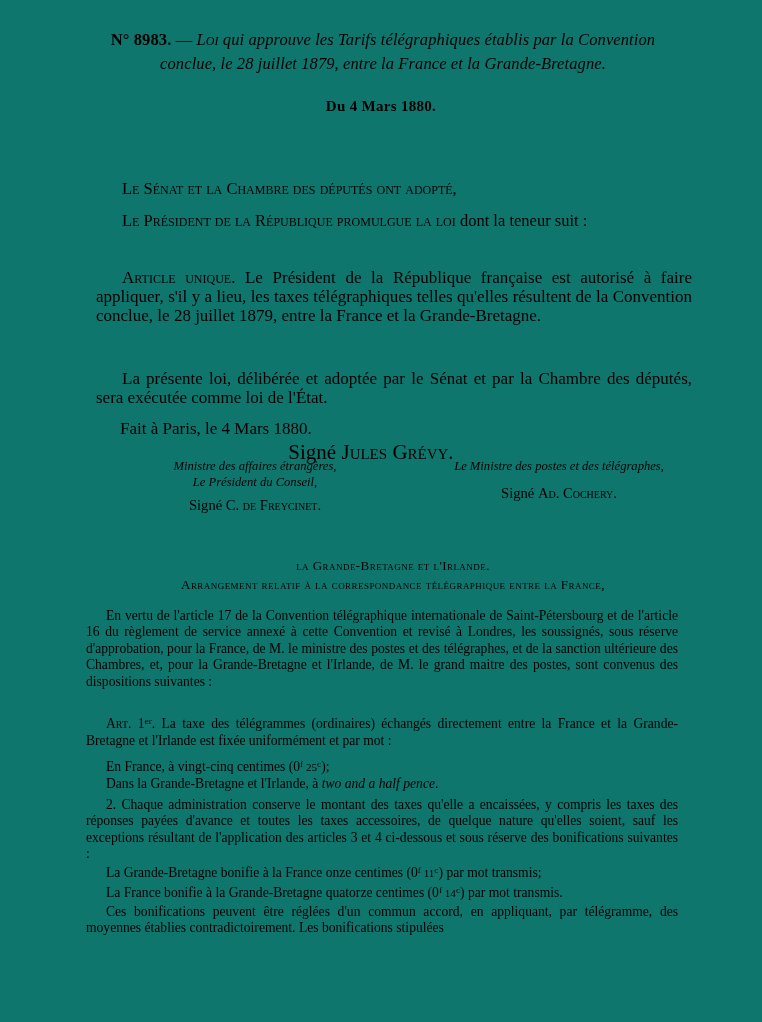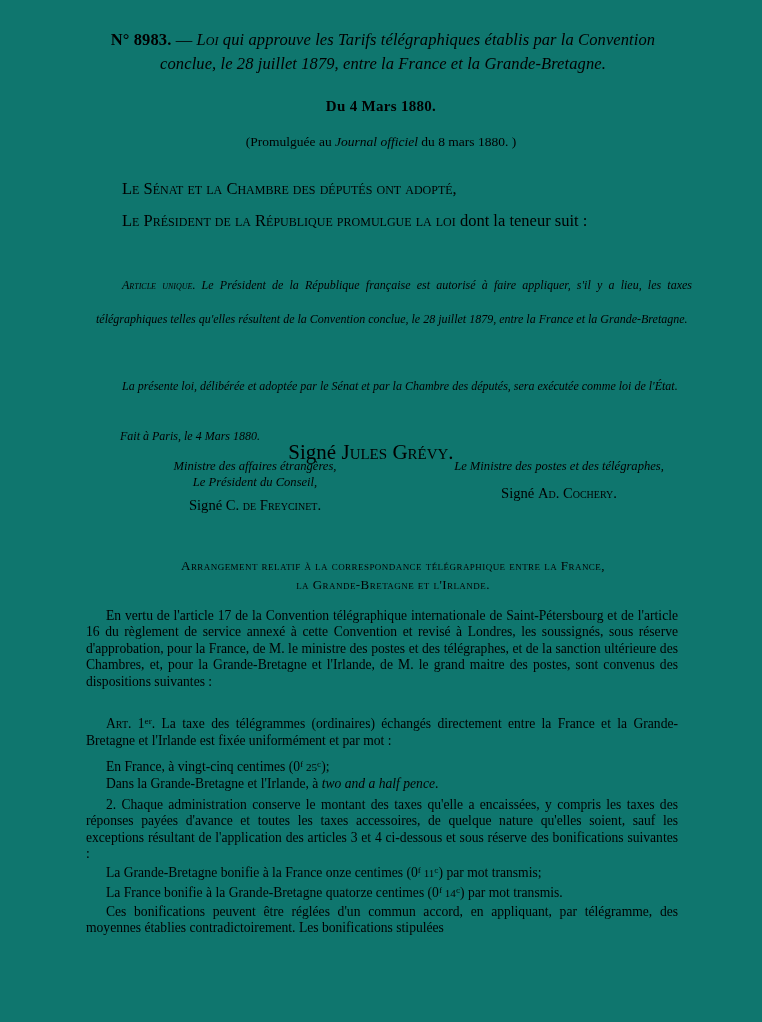--- a/index.html
+++ b/index.html
@@ -81,25 +81,24 @@
   .sc {
     font-variant: small-caps;
   }
   .indent { padding-left: 26px; }
 
   
   .body-p {
     position: absolute;
     left: 96px;
     width: 596px;
-    font-size: 12px;
-    line-height: 34px;
+    font-size: 17px;
+    line-height: 19px;
     text-align: justify;
     text-indent: 26px;
-    font-style: italic;
   }
   .body-p.article  { top: 268px; }
   .body-p.presente { top: 369px; }
   .body-p.fait     { top: 419px; text-indent: 24px; }
 
   .signature-main {
     position: absolute;
     left: 14px;
     top: 440px;
     width: 714px;
@@ -178,23 +177,20 @@
 
   <div class="title-block">
     <span class="num">N° 8983.</span>
     <span class="dash">—</span>
     <span class="loi-sc">Loi</span>
     <span>qui approuve les Tarifs télégraphiques établis par la Convention conclue, le 28 juillet 1879, entre la France et la Grande-Bretagne.</span>
   </div>
 
   <div class="date-line">Du 4 Mars 1880.</div>
 
-  <div class="promulg-line">
-    <span>(Promulguée au </span><span class="ital">Journal officiel</span><span> du 8 mars 1880. )</span>
-  </div>
 
   <div class="enact one">
     <span class="indent sc">Le Sénat et la Chambre des députés ont adopté,</span>
   </div>
 
   <div class="enact two">
     <span class="indent sc">Le Président de la République promulgue la loi</span><span> dont la teneur suit :</span>
   </div>
 
   <div class="body-p article">
@@ -224,22 +220,22 @@
       <div class="sig-role">
         <div>Le Ministre des postes et des télégraphes,</div>
       </div>
       <div class="sig-name">
         <span>Signé </span><span class="nm">Ad. Cochery.</span>
       </div>
     </div>
   </div>
 
   <div class="arrangement-head">
+    <div>la Grande-Bretagne et l'Irlande.</div>
     <div>Arrangement relatif à la correspondance télégraphique entre la France,</div>
-    <div>la Grande-Bretagne et l'Irlande.</div>
   </div>
 
   <div class="small-p p-preamble">En vertu de l'article 17 de la Convention télégraphique internationale de Saint-Pétersbourg et de l'article 16 du règlement de service annexé à cette Convention et revisé à Londres, les soussignés, sous réserve d'approbation, pour la France, de M. le ministre des postes et des télégraphes, et de la sanction ultérieure des Chambres, et, pour la Grande-Bretagne et l'Irlande, de M. le grand maitre des postes, sont convenus des dispositions suivantes :</div>
 
   <div class="small-p p-art1">
     <span class="art-label">Art. 1</span><span class="sup">er</span><span class="art-label">.</span><span> La taxe des télégrammes (ordinaires) échangés directement entre la France et la Grande-Bretagne et l'Irlande est fixée uniformément et par mot :</span>
   </div>
 
   <div class="small-p p-rates">
     <div class="rate-line">

